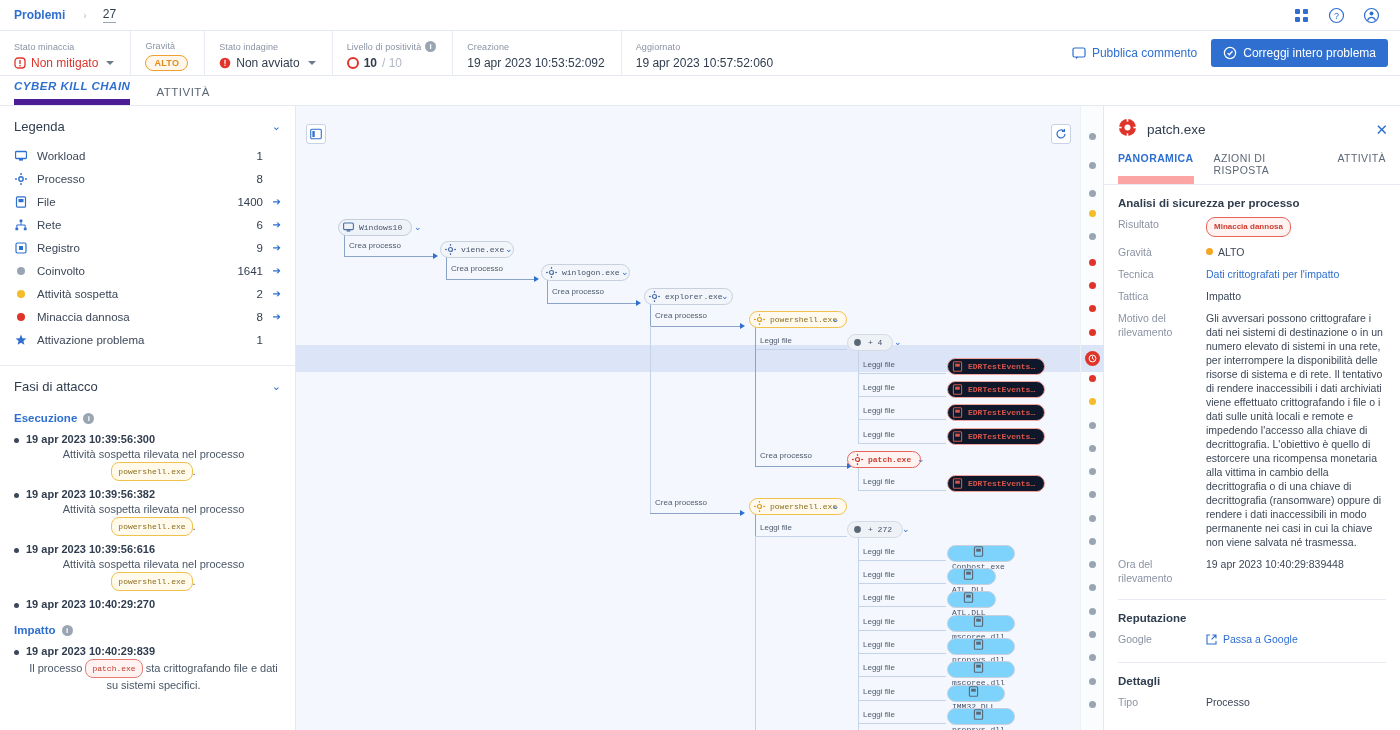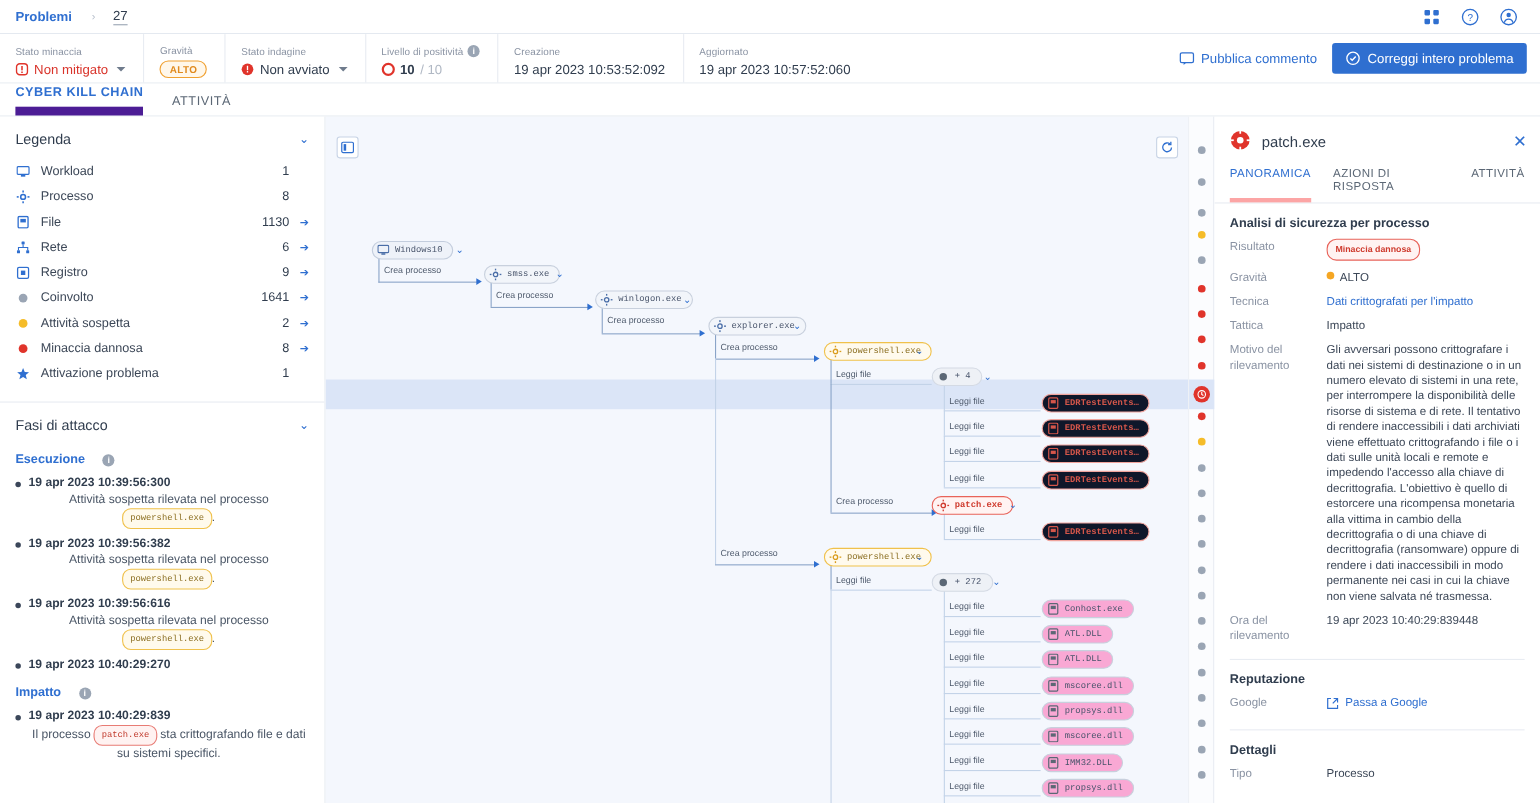--- a/index.html
+++ b/index.html
@@ -54,39 +54,39 @@
     background:#2f6fd0; color:#fff; border-radius:3px; font-size:12px;
     padding:7px 12px; display:flex; align-items:center; gap:6px; cursor:pointer; white-space:nowrap;
   }
 
   
   .tabsbar {
     position:absolute; top:76px; left:0; width:1400px; height:30px;
     border-bottom:1px solid #e4e9f0; background:#fff; display:flex; align-items:flex-end; padding-left:14px; gap:26px;
   }
   .tab { font-size:11.5px; letter-spacing:.5px; color:#5b6775; padding-bottom:7px; cursor:pointer; }
-  .tab.active { color:#2f6fd0; border-bottom:8px solid #4c1d95; font-weight:600;}
+  .tab.active { color:#2f6fd0; border-bottom:6px solid #4c1d95; font-weight:600;font-style:italic;}
 
   
   .leftpanel {
     position:absolute; top:106px; left:0; width:296px; height:624px;
     background:#fff; border-right:1px solid #e4e9f0; overflow:hidden;
   }
   .sec-head { display:flex; align-items:center; padding:13px 14px 10px 14px; }
   .sec-title { font-size:13px; color:#303d4e; }
   .sec-chev { margin-left:auto; color:#2f6fd0; font-size:11px; }
   .legend-list { padding: 0 14px 6px 14px; }
   .legend-row { display:flex; align-items:center; height:23px; font-size:11.5px; color:#3c4757; }
   .legend-ic { width:14px; display:flex; justify-content:center; margin-right:9px; }
   .legend-name { flex:1; }
   .legend-count { font-size:11.5px; color:#303d4e; }
   .legend-arrow { width:18px; text-align:right; color:#2f6fd0; font-size:10px; }
   .divider { height:1px; background:#e8ecf2; margin: 8px 0 0 0; }
 
-  .phase-head { color:#2f6fd0; font-size:11.5px; font-weight:600; display:flex; align-items:center; gap:16px; padding: 8px 14px 2px 14px;}
+  .phase-head { color:#2f6fd0; font-size:11.5px; font-weight:600; display:flex; align-items:center; gap:6px; padding: 8px 14px 2px 14px;}
   .evt { padding: 0 14px 0 14px; text-align: center; }
   .evt-time { display:flex; align-items:flex-start; gap:7px; font-size:11px; font-weight:700; color:#303d4e; margin-top:7px;}
   .evt-bullet { width:5px;height:5px;border-radius:50%;background:#3b475a; margin-top:5px; flex:none;}
   .evt-desc { font-size:11px; color:#4a5666; line-height:15px; padding-left:12px; margin-top:2px;}
   .tag-yellow {
     display:inline-block; border:1px solid #f0c14b; background:#fffaec; color:#8a6d1f;
     border-radius:8px; font-size:8px; padding:1px 6px; font-family:"Liberation Mono", monospace; vertical-align:1px;
   }
   .tag-red {
     display:inline-block; border:1px solid #e87b74; background:#fff2f1; color:#c0392b;
@@ -108,21 +108,21 @@
   .node {
     position:absolute; height:17px; display:inline-flex; align-items:center;
     border-radius:9px; border:1px solid #c8d0dd; background:#f2f5fa;
     padding: 0 9px 0 4px; font-size:8px; font-family:"Liberation Mono", monospace;
     color:#47536a; white-space:nowrap; cursor:pointer; gap:5px;
   }
   .node.host { background:#eef2f9; border-color:#c3cddd; }
   .node.proc { }
   .node.proc-warn { border-color:#f0c14b; background:#fffaed; color:#8a6d1f; }
   .node.proc-bad  { border-color:#e8635a; background:#fff3f2; color:#cf3b2e; font-weight:700;}
-  .node.file { background:#f9a8d4; border-color:#c8d0dd; }
+  .node.file { background:#7dd3fc; border-color:#c8d0dd;flex-direction:column; }
   .node.file-bad { border-color:#f0a49d; background:#0f172a; color:#d4564a; font-weight:700;}
   .node.cluster { background:#eef1f6; border-color:#d4dae4; padding:0 10px 0 4px; }
   .node-ico { width:11px;height:11px; flex:none; display:flex;align-items:center;justify-content:center;}
 
   .edge-h { position:absolute; height:1px; background:#8aa4c8; }
   .edge-v { position:absolute; width:1px; background:#8aa4c8; }
   .edge-h.light { background:#c3d3e8; }
   .edge-v.light { background:#c3d3e8; }
   .edge-lbl { position:absolute; font-size:8px; color:#4f5b6d; background:transparent; white-space:nowrap;}
   .arrow { position:absolute; width:0;height:0;border-top:3.5px solid transparent;border-bottom:3.5px solid transparent;border-left:5px solid #2f6fd0; }
@@ -140,21 +140,21 @@
 
   
   .rightpanel {
     position:absolute; top:106px; left:1104px; width:296px; height:624px; background:#fff; overflow:hidden;
   }
   .rp-head { display:flex; align-items:center; gap:10px; padding:12px 12px 12px 14px; }
   .rp-title { font-size:13.5px; color:#303d4e; }
   .rp-close { margin-left:auto; color:#2f6fd0; font-size:15px; cursor:pointer; line-height:1;}
   .rp-tabs { display:flex; gap:20px; padding:0 14px; border-bottom:1px solid #e8ecf2; }
   .rp-tab { font-size:10.5px; letter-spacing:.4px; color:#5b6775; padding-bottom:8px; cursor:pointer;}
-  .rp-tab.active { color:#2f6fd0; font-weight:400; border-bottom:4px solid #fca5a5;}
+  .rp-tab.active { color:#2f6fd0; font-weight:700; border-bottom:8px solid #fca5a5;}
   .rp-sect-title { font-size:11.5px; color:#303d4e; font-weight:600; padding:12px 14px 8px 14px;}
   .kv { display:flex; padding: 0 14px 8px 14px; font-size:10.5px; align-items:flex-start;}
   .kv .k { width:88px; color:#8a93a3; flex:none; line-height:14px;}
   .kv .v { color:#3c4757; line-height:14px; flex:1;}
   .kv .v.link { color:#2f6fd0; }
   .pill-bad {
     display:inline-block; border:1px solid #e8635a; background:#fff3f2; color:#cf3b2e;
     border-radius:9px; font-size:8px; padding:2px 7px; font-weight:700;
   }
   .dot-orange { width:7px;height:7px;border-radius:50%;background:#f5a623;display:inline-block;margin-right:5px;vertical-align:1px;}
@@ -313,21 +313,21 @@
         <span class="legend-arrow"></span>
       </div>
       <div class="legend-row">
         <span class="legend-ic">
             <svg width="12" height="12" viewBox="0 0 12 12">
               <rect x="1.5" y="0.8" width="9" height="10.4" rx="1" fill="none" stroke="#2f6fd0" stroke-width="1.2"></rect>
               <rect x="3.5" y="3" width="5" height="3.2" fill="#2f6fd0"></rect>
             </svg>
           </span>
         <span class="legend-name">File</span>
-        <span class="legend-count">1130</span>
+        <span class="legend-count">1400</span>
         <span class="legend-arrow">➔</span>
       </div>
       <div class="legend-row">
         <span class="legend-ic">
             <svg width="12" height="12" viewBox="0 0 12 12">
               <g fill="#2f6fd0">
                 <rect x="4.6" y="0.6" width="2.8" height="2.6" rx="0.5"></rect>
                 <rect x="0.4" y="8.6" width="2.8" height="2.6" rx="0.5"></rect>
                 <rect x="8.8" y="8.6" width="2.8" height="2.6" rx="0.5"></rect>
               </g>
@@ -573,21 +573,21 @@
           <svg width="11" height="11" viewBox="0 0 11 11">
             <circle cx="5.5" cy="5.5" r="2" fill="none" stroke="#4a6ea8" stroke-width="1.2"></circle>
             <g fill="#4a6ea8">
               <rect x="4.9" y="0" width="1.2" height="1.8"></rect>
               <rect x="4.9" y="9.2" width="1.2" height="1.8"></rect>
               <rect x="0" y="4.9" width="1.8" height="1.2"></rect>
               <rect x="9.2" y="4.9" width="1.8" height="1.2"></rect>
             </g>
           </svg>
         </span>
-      <span>smss.exe</span>
+      <span>viene.exe</span>
     </div>
     <span class="nchev" style="left:209px; top:138px;">⌄</span>
 
     <div class="node proc" style="left:245px; top:158px;">
       <span class="node-ico">
           <svg width="11" height="11" viewBox="0 0 11 11">
             <circle cx="5.5" cy="5.5" r="2" fill="none" stroke="#4a6ea8" stroke-width="1.2"></circle>
             <g fill="#4a6ea8">
               <rect x="4.9" y="0" width="1.2" height="1.8"></rect>
               <rect x="4.9" y="9.2" width="1.2" height="1.8"></rect>

